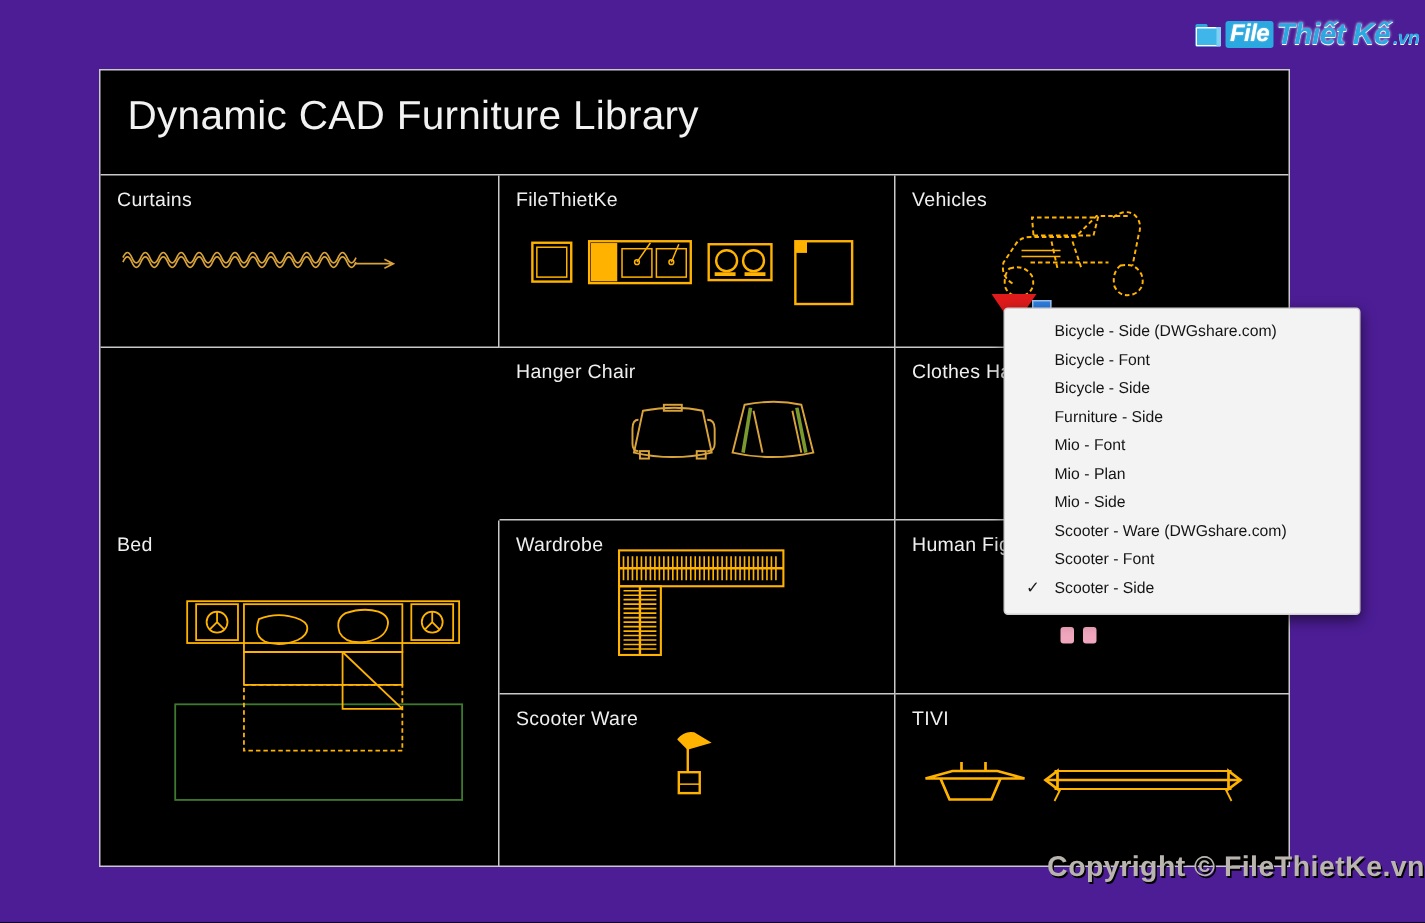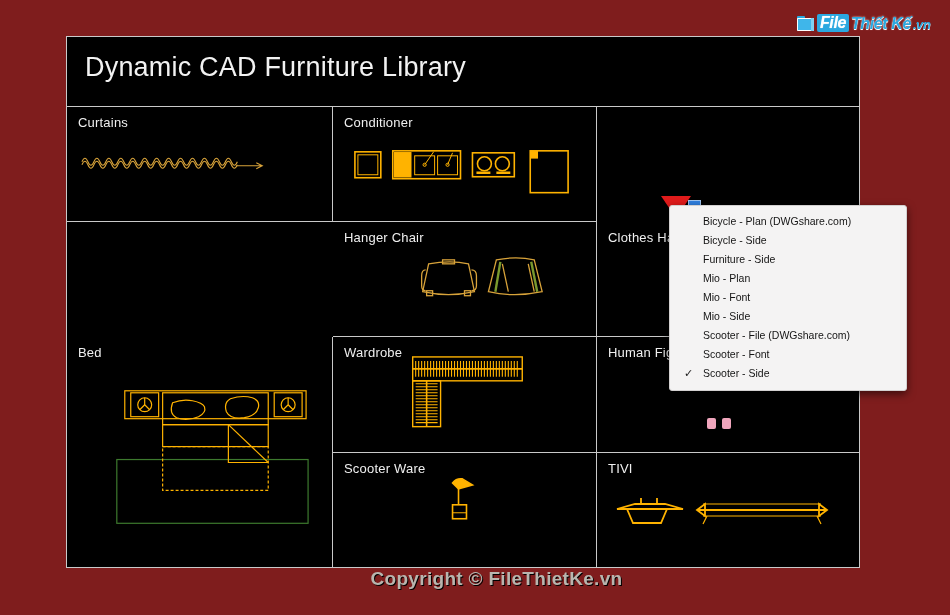--- a/index.html
+++ b/index.html
@@ -1,21 +1,21 @@
 <!DOCTYPE html>
 <html><head>
 <meta charset="utf-8">
 <style>
   * { margin:0; padding:0; box-sizing:border-box; }
   html,body{
     width:950px; height:615px; background:#000;
     font-family:"Liberation Sans", sans-serif;
     overflow:hidden;
   }
-  #root{ position:relative; width:950px; height:615px; background:#7f1d1d; }
+  #root{ position:relative; width:950px; height:615px; background:#4c1d95; }
 
   
   .logo{
     position:absolute; top:14px; left:797px;
     display:flex; align-items:center; gap:2px;
     font-weight:bold; font-style:italic; letter-spacing:-.4px;
     user-select:none;
   }
   .logo-folder{
     width:17px; height:15px; position:relative; margin-right:1px;
@@ -27,26 +27,26 @@
   .logo-folder .body{
     position:absolute; left:0; top:2.5px; width:17px; height:12.5px;
     background:#3fb6ea; border-radius:1px;
     box-shadow:inset -3px 0 0 #7fd0f2, inset 0 0 0 1px #ffffff;
   }
   .logo-file{
     background:#2ba8e0; color:#fff; font-size:16px; line-height:15px;
     padding:1px 3px 2px 3px; border-radius:2px;
     text-shadow:0 0 1px rgba(255,255,255,.7);
   }
-  .logo-thiet{ color:#2ba8e0; font-size:16px; line-height:15px; text-shadow:0 1px 0 #fff,0 0 2px #fff; }
+  .logo-thiet{ color:#2ba8e0; font-size:20px; line-height:15px; text-shadow:0 1px 0 #fff,0 0 2px #fff; }
   .logo-vn{ color:#2ba8e0; font-size:13px; line-height:15px; align-self:flex-end; text-shadow:0 1px 0 #fff; }
 
   
   .frame{
-    position:absolute; left:66px; top:36px; width:794px; height:532px;
+    position:absolute; left:66px; top:46px; width:794px; height:532px;
     border:1px solid #c9c9c9; background:#000;
   }
   .title-bar{
     position:relative; height:70px; border-bottom:1px solid #c9c9c9;
   }
   .title-text{
     position:absolute; left:18px; top:15px;
     color:#f2f2f2; font-size:27px; letter-spacing:.2px; white-space:nowrap;
   }
   .grid{ position:relative; width:100%; height:461px; }
@@ -58,21 +58,21 @@
   .cell.last-col{ border-right:none; }
   .cell.last-row{ border-bottom:none; }
   .cell-label{
     position:absolute; left:11px; top:8px;
     color:#efefef; font-size:13px; letter-spacing:.2px; white-space:nowrap;
   }
   .art{ position:absolute; inset:0; }
 
   
   .copyright{
-    position:absolute; left:0; right:0; top:568px; text-align:center;
+    position:absolute; left:0; right:0; top:568px; text-align:right;
     color:#b9b5ae; font-size:19px; font-weight:bold; letter-spacing:.3px;
     text-shadow:1px 1px 0 #000;
     padding-left:43px;
   }
 
   
   .grip-arrow{
     position:absolute; left:661px; top:196px;
     width:0;height:0;
     border-left:15px solid transparent; border-right:15px solid transparent;
@@ -138,21 +138,21 @@
             <path d="M15,58 q3,-7 6,0 q3,7 6,0 q3,-7 6,0 q3,7 6,0 q3,-7 6,0 q3,7 6,0 q3,-7 6,0 q3,7 6,0
                      q3,-7 6,0 q3,7 6,0 q3,-7 6,0 q3,7 6,0 q3,-7 6,0 q3,7 6,0 q3,-7 6,0 q3,7 6,0
                      q3,-7 6,0 q3,7 6,0 q3,-7 6,0 q3,7 6,0 q3,-7 6,0 q3,7 6,0 q3,-7 6,0 q3,7 6,0
                      q3,-7 6,0 q3,7 6,0"></path>
             <path d="M170,59 L196,59 M190,56 L196,59 L190,62"></path>
           </g>
         </svg>
       </div>
 
       <div class="cell" style="left:266px;top:0;width:264px;height:115px;">
-        <div class="cell-label">Conditioner</div>
+        <div class="cell-label">FileThietKe</div>
         <svg class="art" viewBox="0 0 264 115">
           <g stroke="#ffb300" fill="none" stroke-width="1.6">
 
             <rect x="22" y="45" width="26" height="26"></rect>
             <rect x="25" y="48" width="20" height="20" stroke-width="1"></rect>
 
             <rect x="60" y="44" width="68" height="28"></rect>
             <rect x="62" y="46" width="16" height="24" fill="#ffb300"></rect>
             <g stroke-width="1">
               <rect x="82" y="49" width="20" height="19"></rect>
@@ -166,20 +166,37 @@
             <circle cx="152" cy="57" r="7" stroke-width="1.6"></circle>
             <circle cx="170" cy="57" r="7" stroke-width="1.6"></circle>
             <path d="M144,66 h14 M164,66 h14" stroke-width="2.4"></path>
 
             <rect x="198" y="44" width="38" height="42"></rect>
             <rect x="199" y="45" width="6" height="6" fill="#ffb300"></rect>
           </g>
         </svg>
       </div>
 
+      <div class="cell last-col" style="left:530px;top:0;width:263px;height:115px;">
+        <div class="cell-label">Vehicles</div>
+        <svg class="art" viewBox="0 0 263 115">
+          <g stroke="#ffb300" fill="none" stroke-width="1.3" stroke-dasharray="3 2">
+            <path d="M78,72 q-8,-5 -6,-14 l8,-12 q3,-5 10,-5 l30,0 l14,-14 l22,0"></path>
+            <path d="M92,40 l40,0 l3,-12 l-44,0 z"></path>
+            <path d="M145,28 q8,-6 14,-2 q6,5 3,14 l-4,20"></path>
+            <path d="M150,60 q10,-2 14,6 q3,9 -5,13 q-9,3 -13,-5 q-2,-9 4,-14 z"></path>
+            <path d="M76,62 q10,-3 15,5 q3,9 -5,13 q-10,2 -13,-6 q-1,-8 3,-12 z"></path>
+            <path d="M90,58 l40,0 l12,0"></path>
+            <path d="M118,44 l6,18 M104,44 l4,18"></path>
+          </g>
+          <g stroke="#ffb300" fill="none" stroke-width="1.1">
+            <path d="M84,50 l26,0 M84,54 l26,0"></path>
+          </g>
+        </svg>
+      </div>
 
 
       <div class="cell" style="left:266px;top:115px;width:264px;height:115px;">
         <div class="cell-label">Hanger Chair</div>
         <svg class="art" viewBox="0 0 264 115">
           <g stroke="#d8a33a" fill="none" stroke-width="1.3">
             <path d="M96,42 q22,-4 40,0 l6,28 q-26,6 -52,0 z"></path>
             <path d="M93,48 q-4,0 -4,6 l0,10 q0,5 4,5"></path>
             <path d="M139,48 q5,0 5,6 l0,10 q0,5 -5,5"></path>
             <rect x="110" y="38" width="12" height="4"></rect>
@@ -292,45 +309,49 @@
   </div>
 
   <div class="grip-arrow"></div>
   <div class="grip-square"></div>
   <div class="grip-pink-a"></div>
   <div class="grip-pink-b"></div>
 
   <div class="menu">
     <div class="menu-item">
       <span class="menu-check"></span>
-      <span>Bicycle - Plan  (DWGshare.com)</span>
+      <span>Bicycle - Side  (DWGshare.com)</span>
+    </div>
+    <div class="menu-item">
+      <span class="menu-check"></span>
+      <span>Bicycle - Font</span>
     </div>
     <div class="menu-item">
       <span class="menu-check"></span>
       <span>Bicycle - Side</span>
     </div>
     <div class="menu-item">
       <span class="menu-check"></span>
       <span>Furniture - Side</span>
     </div>
     <div class="menu-item">
       <span class="menu-check"></span>
+      <span>Mio - Font</span>
+    </div>
+    <div class="menu-item">
+      <span class="menu-check"></span>
       <span>Mio - Plan</span>
     </div>
     <div class="menu-item">
       <span class="menu-check"></span>
-      <span>Mio - Font</span>
-    </div>
-    <div class="menu-item">
-      <span class="menu-check"></span>
       <span>Mio - Side</span>
     </div>
     <div class="menu-item">
       <span class="menu-check"></span>
-      <span>Scooter - File  (DWGshare.com)</span>
+      <span>Scooter - Ware  (DWGshare.com)</span>
     </div>
     <div class="menu-item">
       <span class="menu-check"></span>
       <span>Scooter - Font</span>
     </div>
     <div class="menu-item">
       <span class="menu-check">✓</span>
       <span>Scooter - Side</span>
     </div>
   </div>

